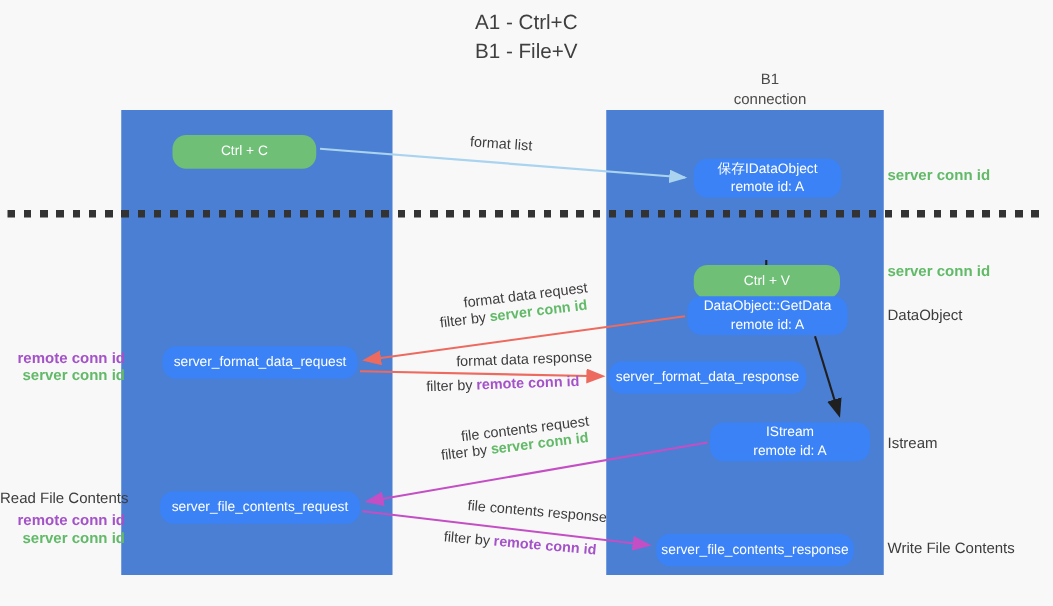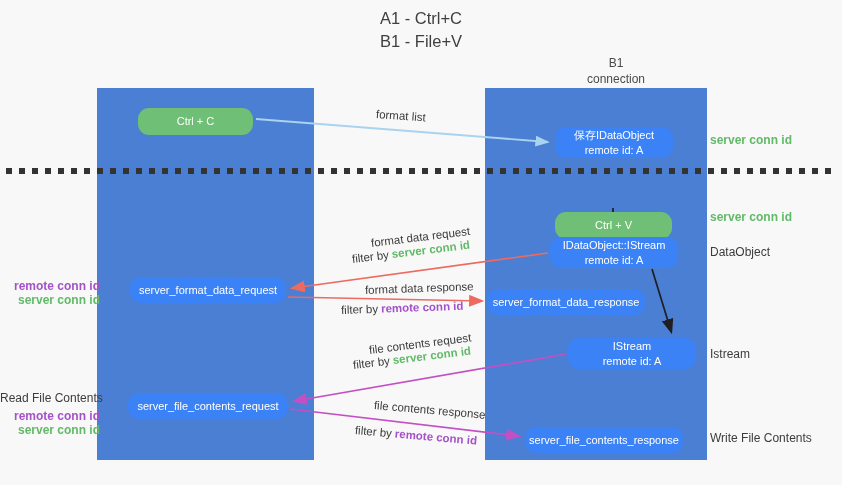--- a/index.html
+++ b/index.html
@@ -95,21 +95,21 @@
   <div class="box orange" style="left:555px;top:127px;width:118px;height:31px;">
     <div>保存IDataObject</div>
     <div>remote id: A</div>
   </div>
 
   <div class="box green" style="left:555px;top:180px;width:117px;height:27px;margin-top:32px;">
     <div>Ctrl + V</div>
   </div>
 
   <div class="box orange" style="left:550px;top:237px;width:128px;height:31px;">
-    <div>IDataObject::IStream</div>
+    <div>DataObject::GetData</div>
     <div>remote id: A</div>
   </div>
 
   <div class="box orange" style="left:130px;top:277px;width:156px;height:26px;">
     <div>server_format_data_request</div>
   </div>
 
   <div class="box orange" style="left:487px;top:289px;width:158px;height:26px;">
     <div>server_format_data_response</div>
   </div>

